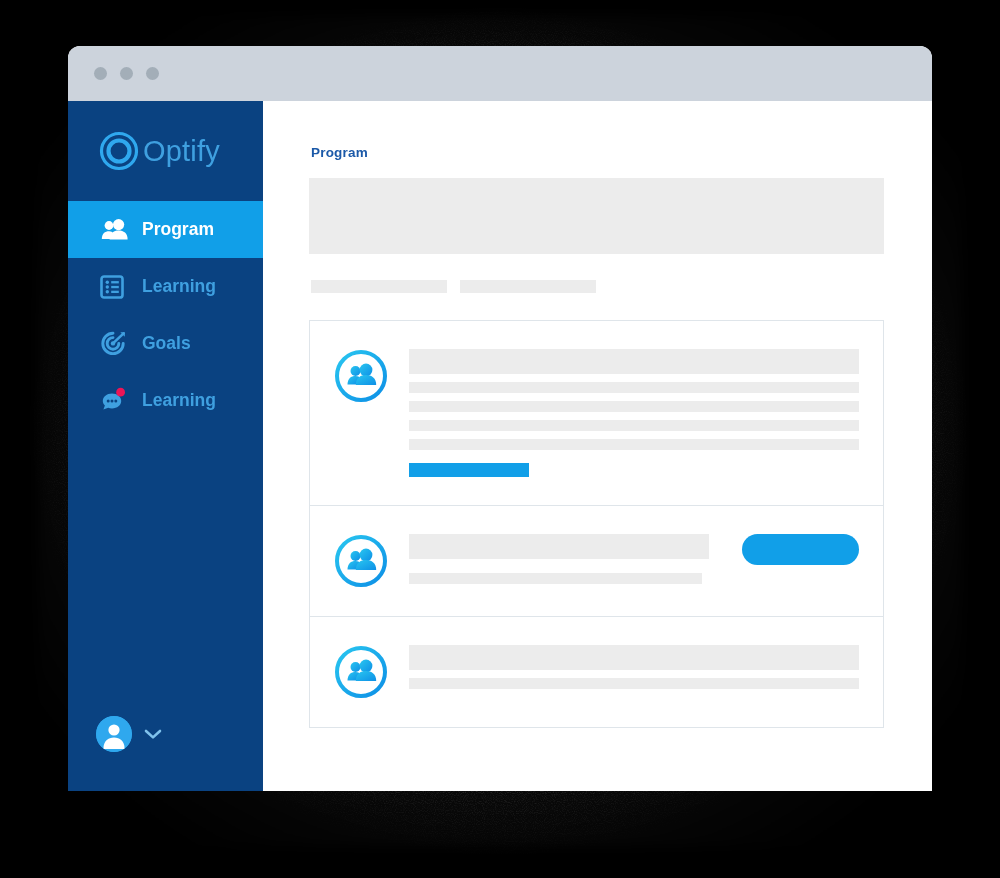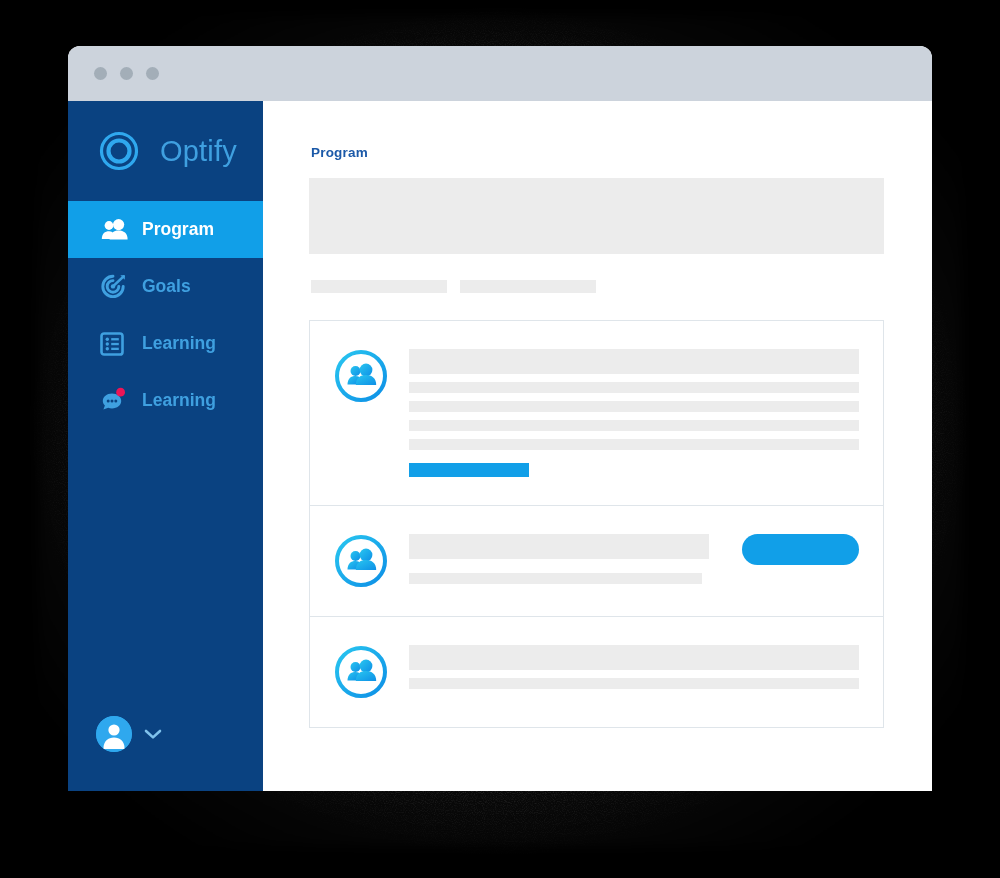--- a/index.html
+++ b/index.html
@@ -88,21 +88,21 @@
     align-items: center;
     height: 100px;
     padding-left: 29px;
     box-sizing: border-box;
   }
   #logo-mark { flex: 0 0 auto; line-height: 0; }
   #logo-text {
     color: #3fa0e0;
     font-size: 29px;
     letter-spacing: 0.2px;
-    margin-left: 19px;
+    margin-left: 2px;
     font-weight: 400;
   }
 
   .nav-item {
     height: 57px;
     display: flex;
     align-items: center;
     padding-left: 32px;
     box-sizing: border-box;
     color: #3fa0e0;
@@ -269,44 +269,44 @@
             <path d="M1.8 21 C1.8 15.6 5 13.2 9 13.2 C10.2 13.2 11.3 13.5 12.2 14 L12.2 21 Z" fill="#ffffff"></path>
             <circle cx="18.6" cy="6.6" r="5.6" fill="#ffffff"></circle>
             <path d="M9.6 21.4 C9.6 15.2 13.6 12.6 18.6 12.6 C23.6 12.6 27.6 15.2 27.6 21.4 Z" fill="#ffffff"></path>
           </svg>
         </span>
         <span class="nav-label">Program</span>
       </div>
 
       <div class="nav-item">
         <span class="nav-icon">
-          <svg width="28" height="28" viewBox="0 0 28 28">
-            <path d="M13 3.2 A10.2 10.2 0 1 0 23.2 13.4" fill="none" stroke="#3fa0e0" stroke-width="2.9" stroke-linecap="round"></path>
-            <path d="M13 7.6 A5.8 5.8 0 1 0 18.8 13.4" fill="none" stroke="#3fa0e0" stroke-width="2.9" stroke-linecap="round"></path>
-            <circle cx="13" cy="13.4" r="2.2" fill="#3fa0e0"></circle>
-            <path d="M13 13.4 L23.6 3.4" stroke="#3fa0e0" stroke-width="2.6" stroke-linecap="round"></path>
-            <path d="M20.3 2.2 L24.8 2.2 L24.8 6.7 Z" fill="#3fa0e0"></path>
-          </svg>
-        </span>
-        <span class="nav-label">Goals</span>
-      </div>
-
-      <div class="nav-item">
-        <span class="nav-icon">
           <svg width="26" height="26" viewBox="0 0 26 26">
             <rect x="1.5" y="2.5" width="21" height="21" rx="2.6" fill="none" stroke="#3fa0e0" stroke-width="2.6"></rect>
             <circle cx="7.3" cy="8.2" r="1.7" fill="#3fa0e0"></circle>
             <circle cx="7.3" cy="13" r="1.7" fill="#3fa0e0"></circle>
             <circle cx="7.3" cy="17.8" r="1.7" fill="#3fa0e0"></circle>
             <rect x="11.2" y="7.1" width="7.6" height="2.3" fill="#3fa0e0"></rect>
             <rect x="11.2" y="11.9" width="7.6" height="2.3" fill="#3fa0e0"></rect>
             <rect x="11.2" y="16.7" width="7.6" height="2.3" fill="#3fa0e0"></rect>
           </svg>
         </span>
         <span class="nav-label">Learning</span>
+      </div>
+
+      <div class="nav-item">
+        <span class="nav-icon">
+          <svg width="28" height="28" viewBox="0 0 28 28">
+            <path d="M13 3.2 A10.2 10.2 0 1 0 23.2 13.4" fill="none" stroke="#3fa0e0" stroke-width="2.9" stroke-linecap="round"></path>
+            <path d="M13 7.6 A5.8 5.8 0 1 0 18.8 13.4" fill="none" stroke="#3fa0e0" stroke-width="2.9" stroke-linecap="round"></path>
+            <circle cx="13" cy="13.4" r="2.2" fill="#3fa0e0"></circle>
+            <path d="M13 13.4 L23.6 3.4" stroke="#3fa0e0" stroke-width="2.6" stroke-linecap="round"></path>
+            <path d="M20.3 2.2 L24.8 2.2 L24.8 6.7 Z" fill="#3fa0e0"></path>
+          </svg>
+        </span>
+        <span class="nav-label">Goals</span>
       </div>
 
       <div class="nav-item">
         <span class="nav-icon">
           <svg width="30" height="30" viewBox="0 0 30 30">
             <path d="M12 7.6 C17.2 7.6 21.2 10.8 21.2 15 C21.2 19.2 17.2 22.4 12 22.4 C10.6 22.4 9.3 22.2 8.2 21.8 L3.4 23.6 L4.9 19.4 C3.6 18.2 2.8 16.7 2.8 15 C2.8 10.8 6.8 7.6 12 7.6 Z" fill="#3fa0e0"></path>
             <circle cx="8.2" cy="15" r="1.5" fill="#0a4281"></circle>
             <circle cx="12" cy="15" r="1.5" fill="#0a4281"></circle>
             <circle cx="15.8" cy="15" r="1.5" fill="#0a4281"></circle>
             <circle cx="20.6" cy="6.2" r="4.4" fill="#ed1556"></circle>

